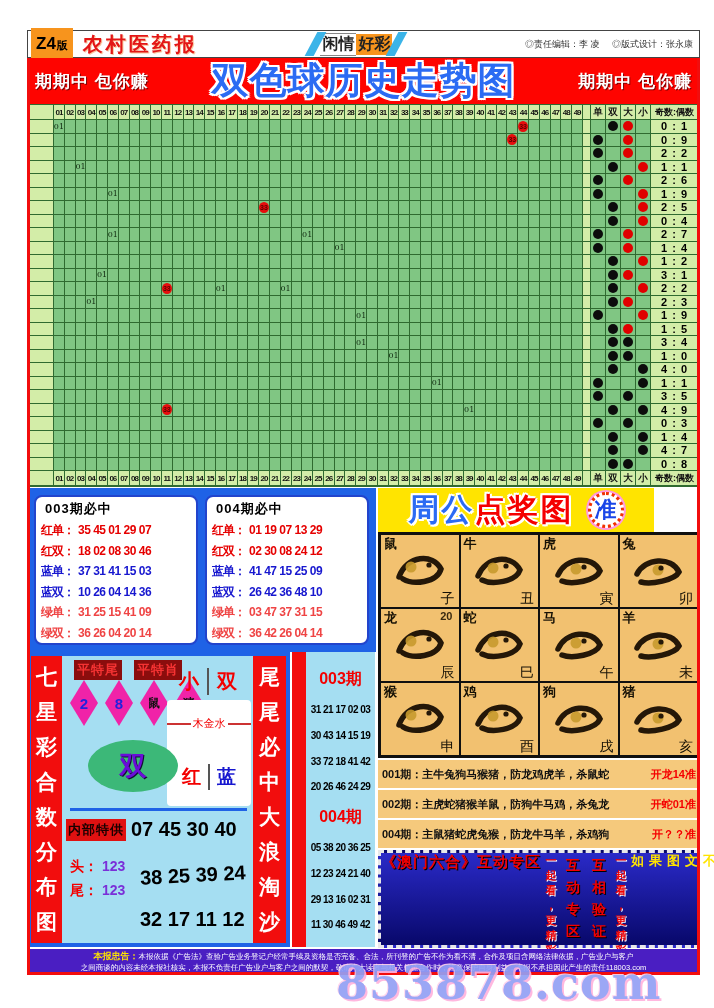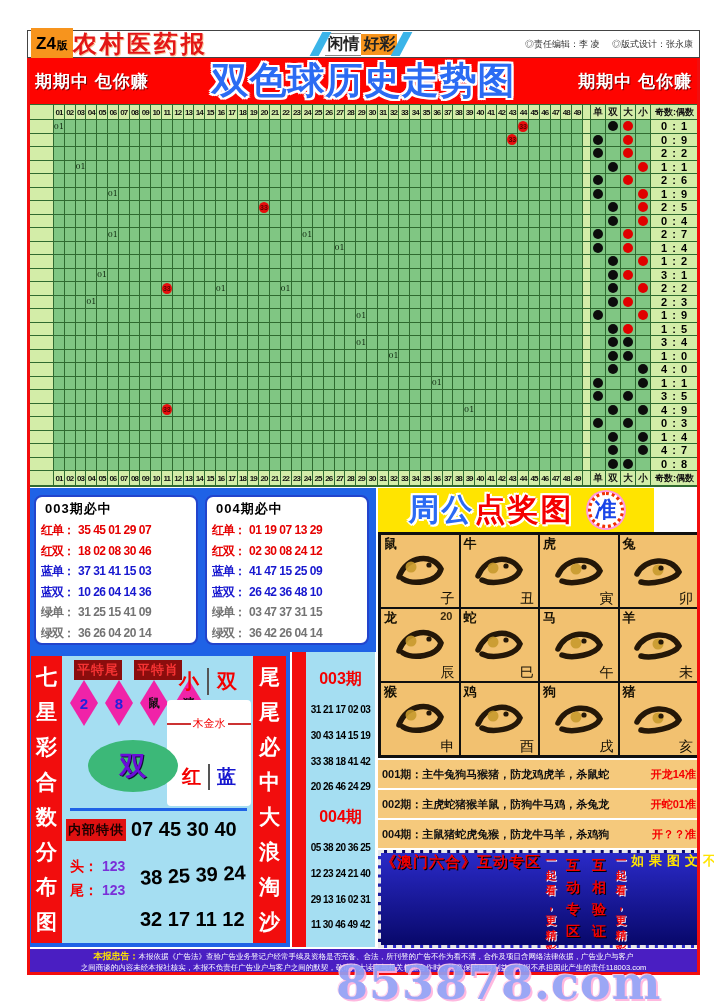--- a/index.html
+++ b/index.html
@@ -2,21 +2,21 @@
 <html><head>
 <meta charset="utf-8">
 <style>
   *{margin:0;padding:0;box-sizing:border-box}
   html,body{width:714px;height:1008px;background:#fff;font-family:"Liberation Sans",sans-serif;position:relative;overflow:hidden}
 
   
   .masthead{position:absolute;left:27px;top:30px;width:673px;height:28px;border:1px solid #444;background:#fff;display:flex;align-items:center}
   .edition-box{background:#f7941d;color:#000;font-weight:900;padding:5px 5px;margin-left:3px;font-size:17px;line-height:22px;display:flex;align-items:baseline}
   .edition-box .suf{font-size:11px;font-weight:700;margin-left:1px}
-  .paper-name{color:#e31616;font-family:"DejaVu Serif",serif;font-weight:900;font-size:24px;letter-spacing:3px;margin-left:0;text-shadow:1px 1px 0 #f9c9a0}
+  .paper-name{color:#e31616;font-family:"DejaVu Serif",serif;font-weight:900;font-size:20px;letter-spacing:3px;margin-left:10px;text-shadow:1px 1px 0 #f9c9a0}
   .center-badge{flex:1;display:flex;align-items:center;justify-content:center;gap:0}
   .slash{width:9px;height:24px;background:#3bb4e8;transform:skewX(-28deg)}
   .badge-l{font-family:"DejaVu Serif",serif;font-weight:700;font-size:16px;color:#222;background:#fff;padding:0 2px;border-top:1px solid #888;border-bottom:1px solid #888}
   .badge-r{font-family:"DejaVu Serif",serif;font-weight:700;font-size:16px;color:#222;background:#f7941d;padding:0 2px}
   .credits{font-size:9px;color:#333;margin-right:6px;white-space:nowrap}
   .credits span{margin-left:10px}
 
   
   .banner{position:absolute;left:27px;top:58px;width:673px;height:46px;background:#fe0400;display:flex;align-items:center;justify-content:space-between;padding:0 8px}
   .slogan{color:#fff;font-weight:900;font-size:17px;letter-spacing:1px;text-shadow:1px 1px 0 #7a0000;white-space:nowrap}
@@ -37,21 +37,21 @@
   .bdot{background:#0c0c0c}.rdot{background:#e00000}
   .ratio{font-size:11px;font-weight:700;color:#000;letter-spacing:1px}
 
   
   .pred-section{position:absolute;left:27px;top:488px;width:349px;height:164px;background:#1f62e6;display:flex;gap:7px;padding:7px}
   .pred-box{flex:1;background:#fff;border:2px solid #2244cc;border-radius:8px;padding:2px 5px}
   .pred-title{font-size:13px;font-weight:900;color:#000;margin:1px 0 2px 4px;letter-spacing:1px}
   .pred-row{display:flex;align-items:center;font-weight:900;font-size:12px;line-height:20.5px;white-space:nowrap}
   .pred-row .pl{width:37px;letter-spacing:-1px}
   .pred-row .pv{letter-spacing:-0.5px}
-  .c-red{color:#e60000}.c-blue{color:#1717cf}.c-green{color:#737373}
+  .c-red{color:#e60000}.c-blue{color:#1717cf}.c-green{color:#ef4444}
 
   
   .zhou-banner{position:absolute;left:378px;top:488px;width:276px;height:44px;background:#ffe400;display:flex;align-items:center;justify-content:center;gap:14px}
   .zhou-title{font-size:31px;font-weight:900;white-space:nowrap;letter-spacing:2px;
     text-shadow:-2px 0 0 #fff,2px 0 0 #fff,0 -2px 0 #fff,0 2px 0 #fff,2px 2px 0 #fff,-2px -2px 0 #fff}
   .zt-blue{color:#2b6bf3}.zt-red{color:#f50000}
   .zhun-badge{width:36px;height:36px;border-radius:50%;background:#fff;border:3px dotted #f23000;color:#1a46e8;font-weight:900;font-size:22px;display:flex;align-items:center;justify-content:center;box-shadow:0 0 0 2px #f9d}
   .zodiac{position:absolute;left:378px;top:532px;width:322px;height:226px;background:#101010;padding:3px}
   .zodiac-inner{display:grid;grid-template-columns:repeat(4,1fr);grid-template-rows:repeat(3,1fr);gap:2px;height:100%}
   .zcell{background:#f2c170;position:relative;display:flex;align-items:center;justify-content:center}
@@ -2132,21 +2132,21 @@
       <div>浪</div>
       <div>淘</div>
       <div>沙</div>
     </div>
 </div>
 
 <div class="numcol" id="numcol">
     <div class="ng-title">003期</div>
     <div class="ng-line">31 21 17 02 03</div>
     <div class="ng-line">30 43 14 15 19</div>
-    <div class="ng-line">33 38 18 41 42</div>
+    <div class="ng-line">33 72 18 41 42</div>
     <div class="ng-line">20 26 46 24 29</div>
     <div class="ng-title">004期</div>
     <div class="ng-line">05 38 20 36 25</div>
     <div class="ng-line">12 23 24 21 40</div>
     <div class="ng-line">29 13 16 02 31</div>
     <div class="ng-line">11 30 46 49 42</div>
   </div>
 
 <div class="disclaimer">
   <div><span class="disc-label">本报忠告：</span><span>本报依据《广告法》查验广告业务登记户经常手续及资格是否完备、合法，所刊登的广告不作为看不清，合作及项目含网络法律依据，广告业户与客户</span></div>

